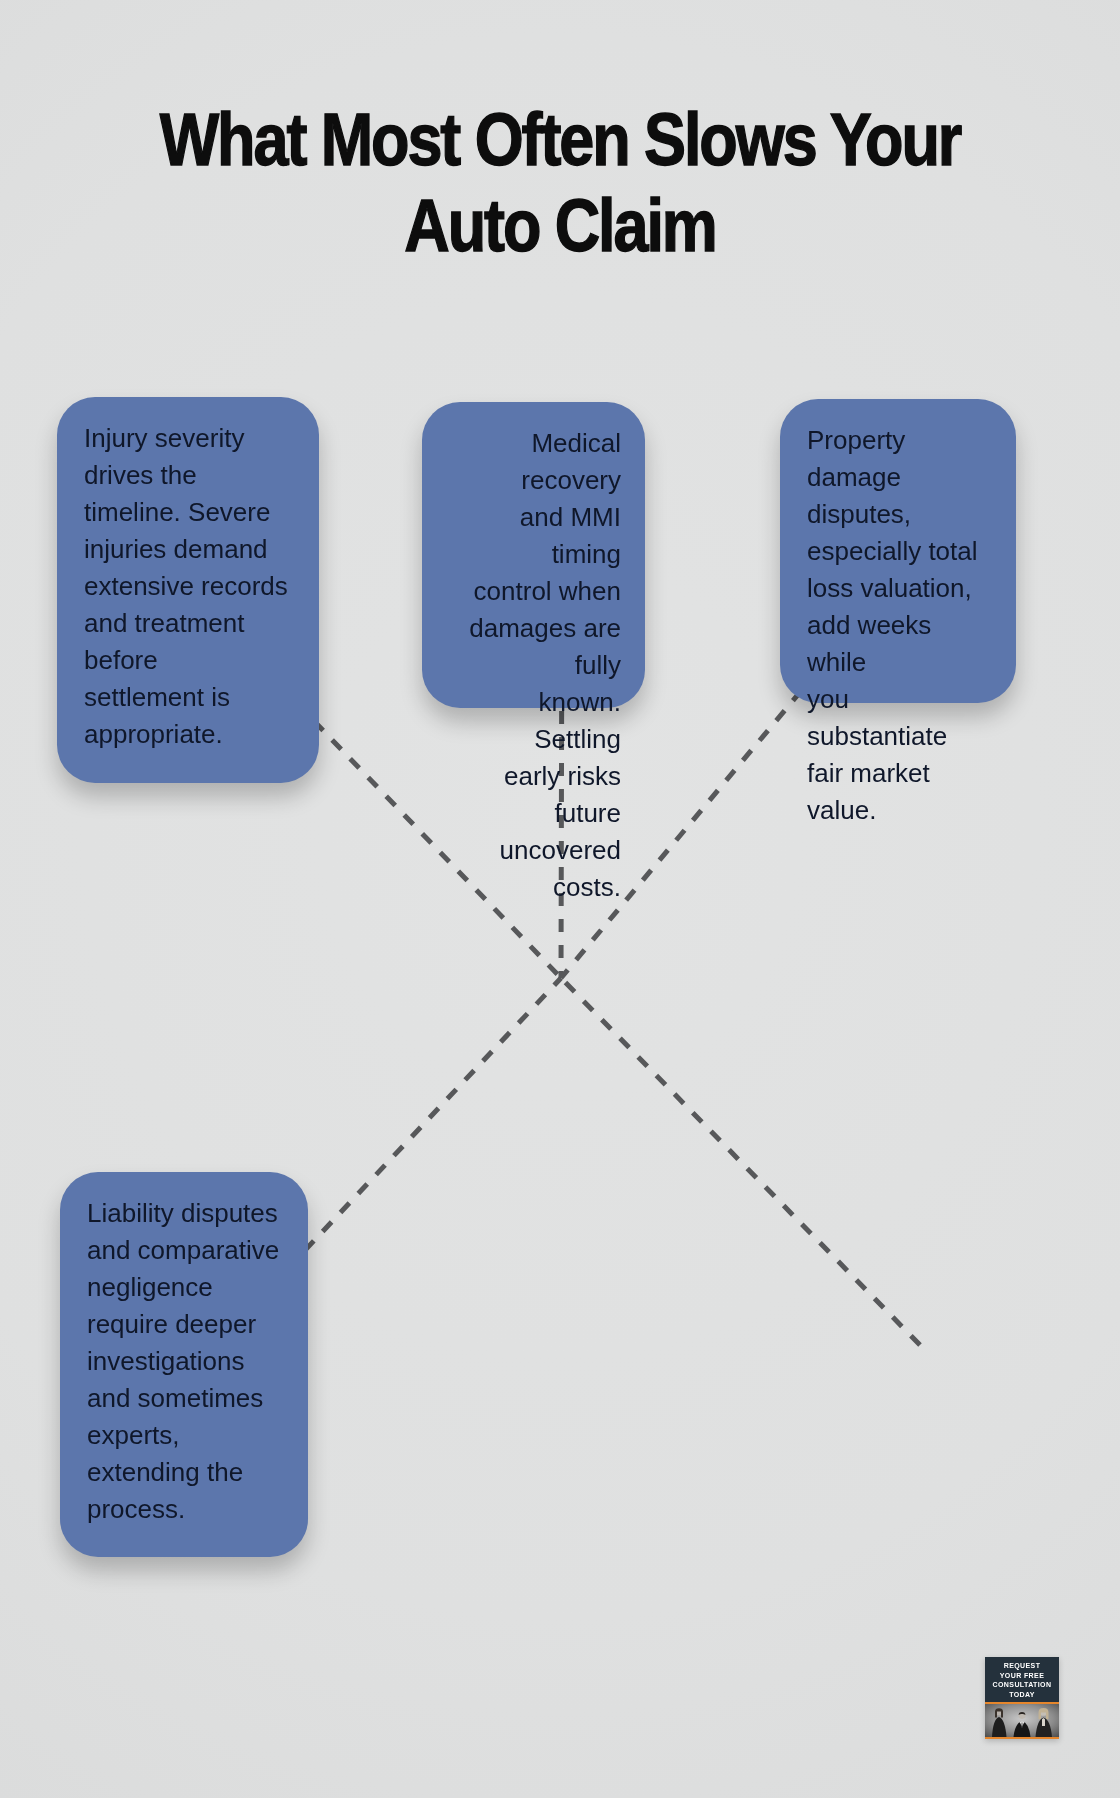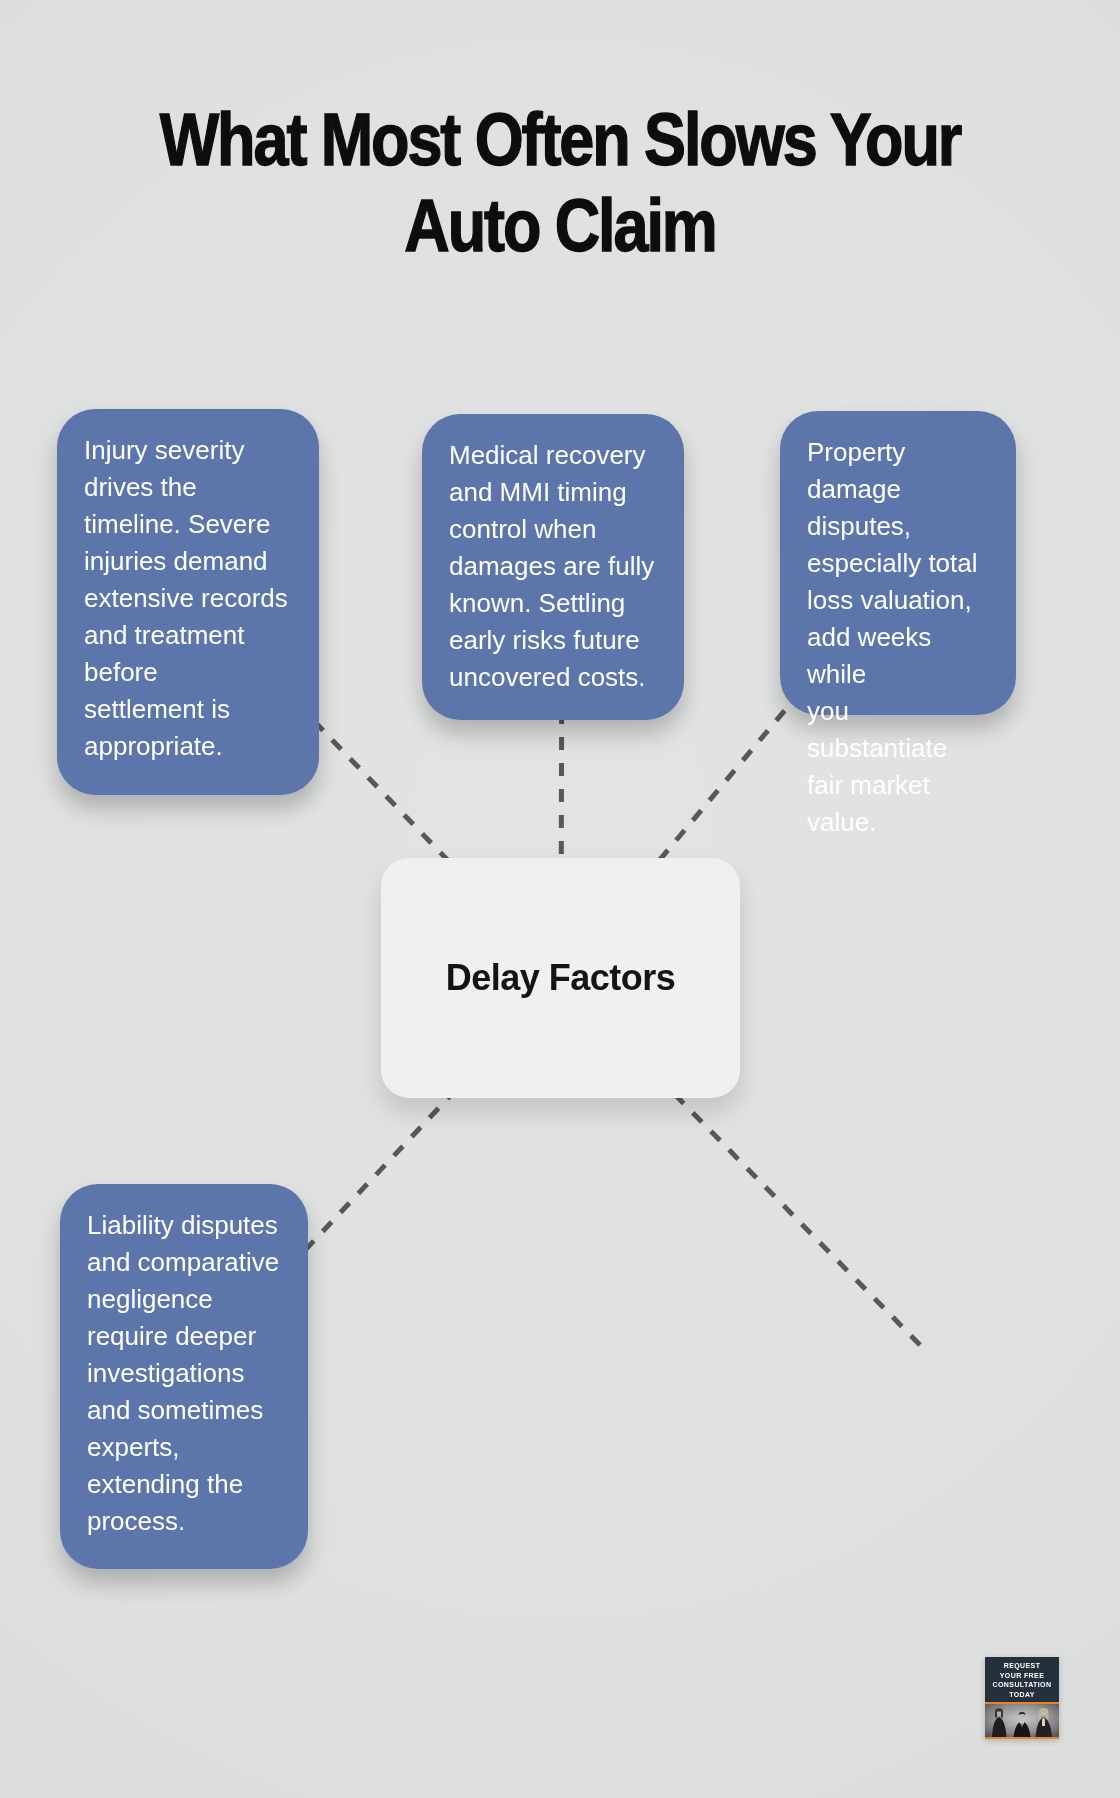--- a/index.html
+++ b/index.html
@@ -26,34 +26,33 @@
     transform-origin:50% 50%;
   }
 
   .connectors { position:absolute; left:0; top:0; z-index:1; }
   .conn { stroke:#57585a; stroke-width:5; stroke-dasharray:13 13; fill:none; }
 
   .factor {
     position:absolute; z-index:2;
     background:#5c76ac;
     border-radius:38px;
-    color:#ffffff;
+    color:#0f172a;
     box-sizing:border-box;
     padding:23px 24px 20px 27px;
     box-shadow:0 14px 22px rgba(0,0,0,0.22);
-    margin-top:12px;
   }
   .factor p {
     margin:0;
     font-size:26px;
     line-height:37px;
     white-space:pre-line;
   }
   .f1 { left:57px;  top:397px;  width:262px; height:386px; }
-  .f2 { left:422px; top:402px;  width:262px; height:306px; }
+  .f2 { left:422px; top:402px;  width:223px; height:306px;text-align:right; }
   .f3 { left:780px; top:399px;  width:236px; height:304px; }
   .f4 { left:60px;  top:1172px; width:248px; height:385px; }
   .f5 { left:780px; top:1170px; width:280px; height:350px; }
 
   .center-node {
     position:absolute; z-index:2;
     left:381px; top:858px; width:359px; height:240px;
     background:#eef0f2;
     border-radius:28px;
     display:flex; align-items:center; justify-content:center;
@@ -135,23 +134,20 @@
 and comparative
 negligence
 require deeper
 investigations
 and sometimes
 experts,
 extending the
 process.</p>
   </div>
 
-  <div class="center-node">
-    <span>Delay Factors</span>
-  </div>
 
   <div class="badge">
     <div class="badge-header">REQUEST
 YOUR FREE
 CONSULTATION
 TODAY</div>
     <div class="badge-rule"></div>
     <div class="badge-photo">
       <svg viewBox="0 0 74 39" preserveAspectRatio="none">
         <defs>

